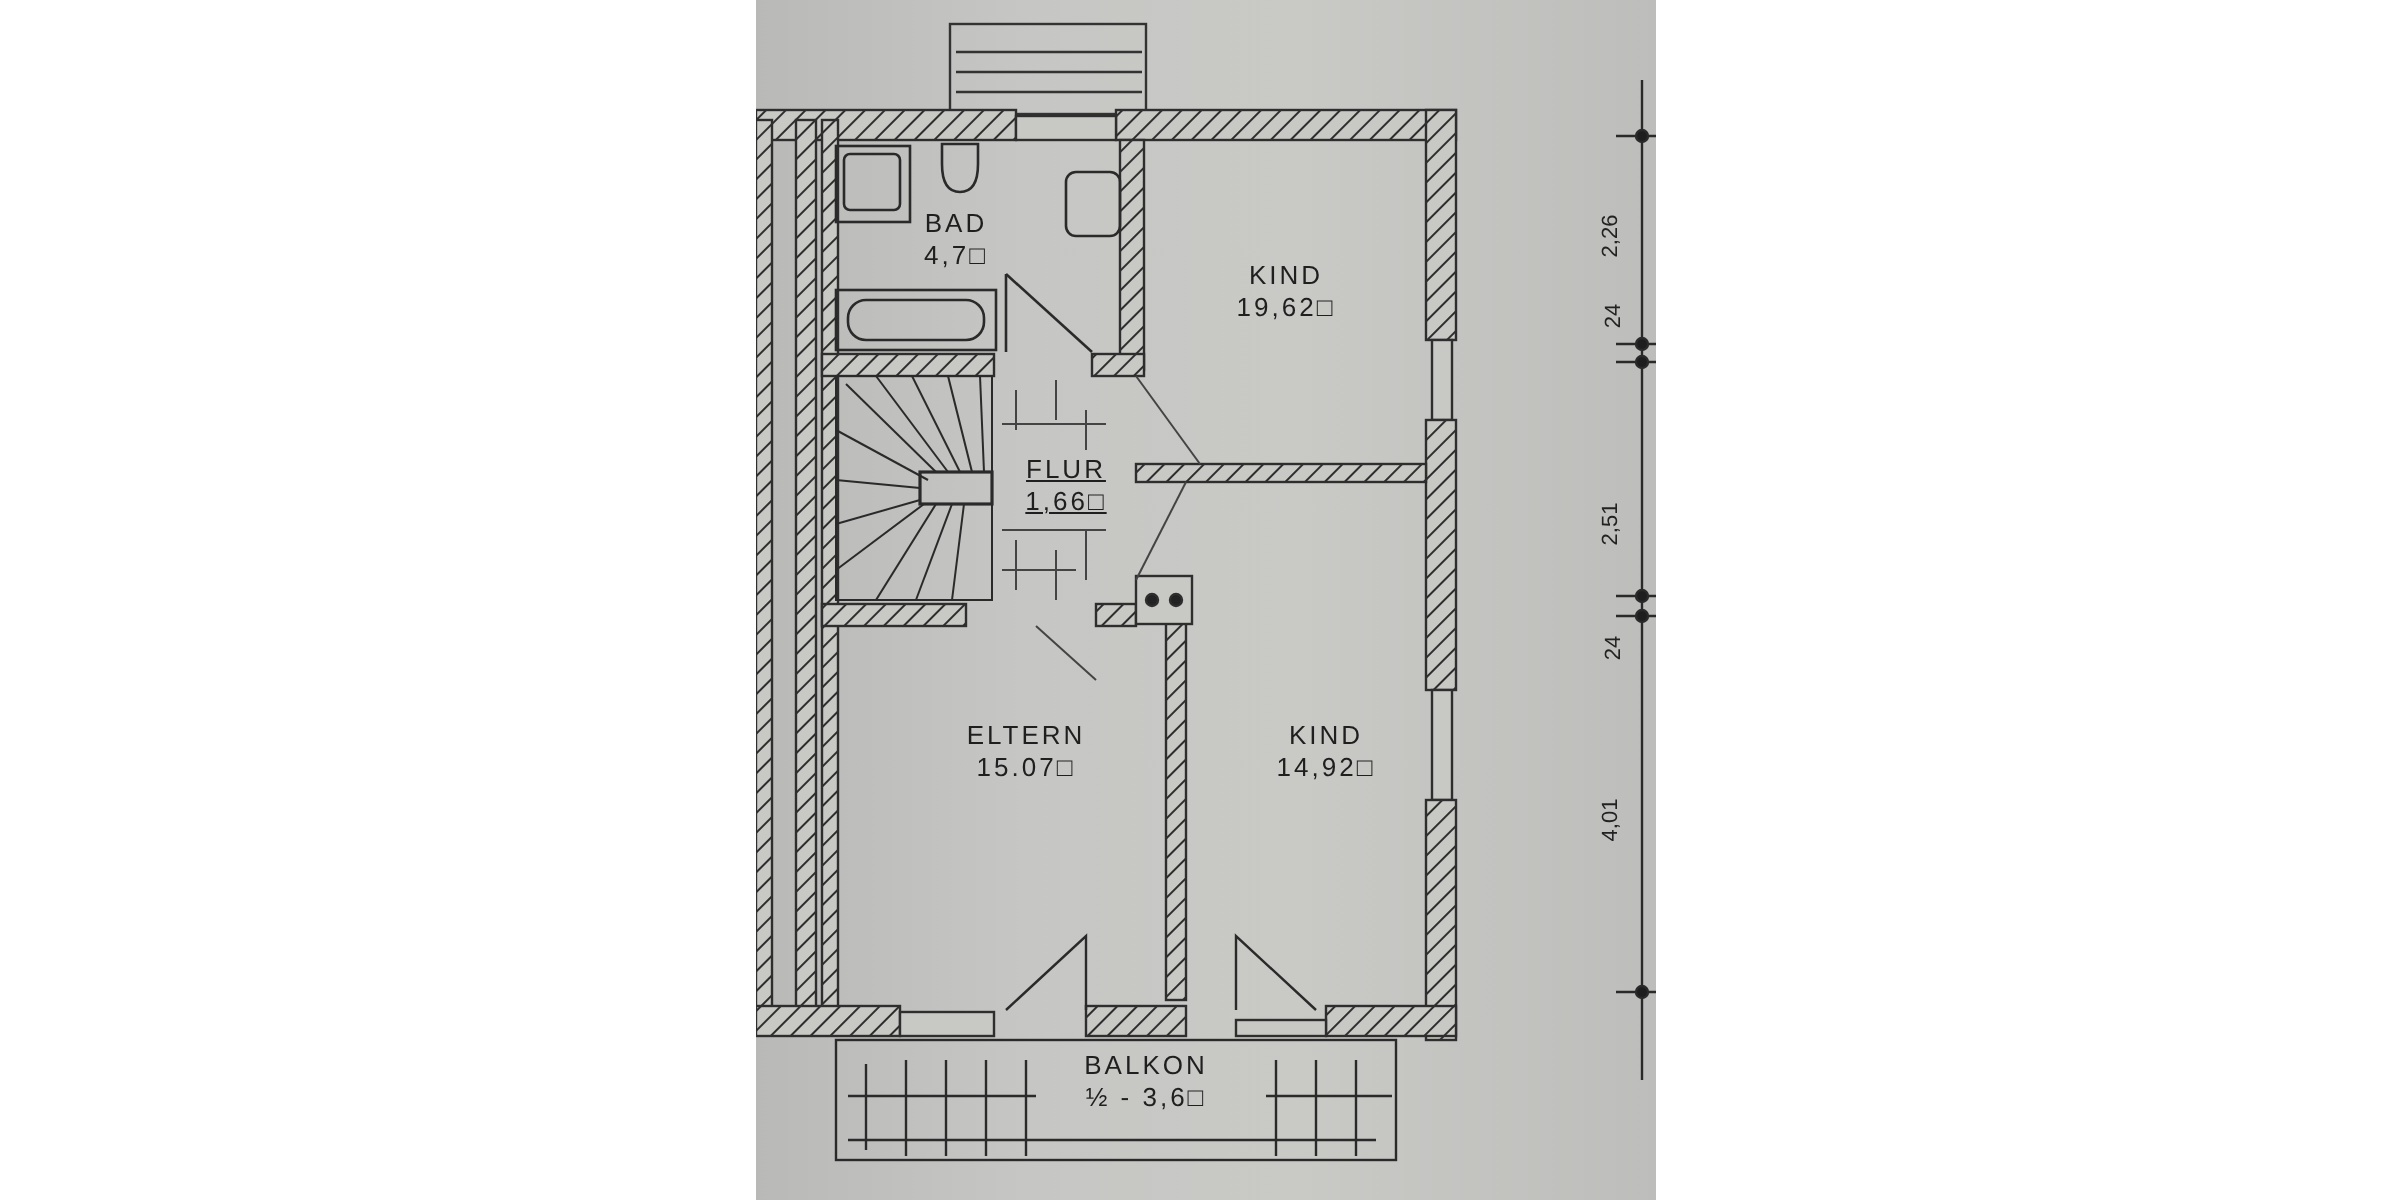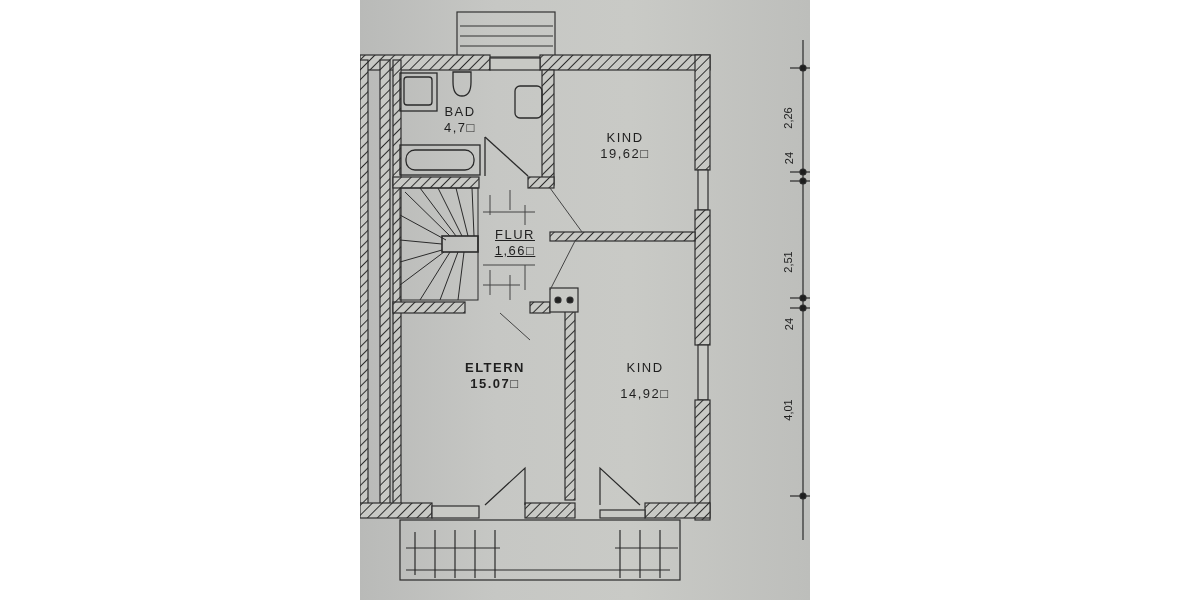--- a/index.html
+++ b/index.html
@@ -1,17 +1,17 @@
 <!DOCTYPE html>
 <html><head>
 <meta charset="utf-8">
 <style>
   html,body{margin:0;padding:0;}
   body{width:1200px;height:600px;background:#ffffff;position:relative;overflow:hidden;font-family:"Liberation Sans",sans-serif;}
-  .photo{position:absolute;left:360px;top:0;width:450px;height:600px;background:linear-gradient(90deg,#b9bab8 0%,#c6c7c4 30%,#c9cac6 60%,#bdbebb 100%);overflow:hidden;}
+  .photo{position:absolute;left:378px;top:0;width:450px;height:600px;background:linear-gradient(90deg,#b9bab8 0%,#c6c7c4 30%,#c9cac6 60%,#bdbebb 100%);overflow:hidden;}
   .photo svg{position:absolute;left:0;top:0;}
   .lbl{position:absolute;font-family:"Liberation Sans",sans-serif;color:#1f1f1f;font-size:13px;letter-spacing:1.5px;text-align:center;line-height:16px;}
   .dim{position:absolute;font-size:11px;color:#222;transform:rotate(-90deg);transform-origin:center;white-space:nowrap;}
 </style>
 </head>
 <body>
 
 <div class="photo">
   <svg width="450" height="600" viewBox="0 0 450 600">
     <defs>
@@ -152,27 +152,31 @@
     <div>4,7□</div>
   </div>
   <div class="lbl" style="left:225px;top:130px;width:80px;">
     <div>KIND</div>
     <div>19,62□</div>
   </div>
   <div class="lbl" style="left:120px;top:227px;width:70px;text-decoration:underline;">
     <div>FLUR</div>
     <div>1,66□</div>
   </div>
-  <div class="lbl" style="left:95px;top:360px;width:80px;font-weight:bold;">
+  <div class="lbl" style="left:95px;top:360px;width:80px;">
     <div>ELTERN</div>
     <div style="">15.07□</div>
   </div>
   <div class="lbl" style="left:250px;top:360px;width:70px;">
     <div>KIND</div>
-    <div style="margin-top:10px;">14,92□</div>
+    <div style="">14,92□</div>
+  </div>
+  <div class="lbl" style="left:150px;top:525px;width:90px;">
+    <div>BALKON</div>
+    <div>½ - 3,6□</div>
   </div>
 
   <div class="dim" style="left:417px;top:112px;">2,26</div>
   <div class="dim" style="left:423px;top:152px;">24</div>
   <div class="dim" style="left:417px;top:256px;">2,51</div>
   <div class="dim" style="left:423px;top:318px;">24</div>
   <div class="dim" style="left:417px;top:404px;">4,01</div>
 </div>
 
 </body></html>

